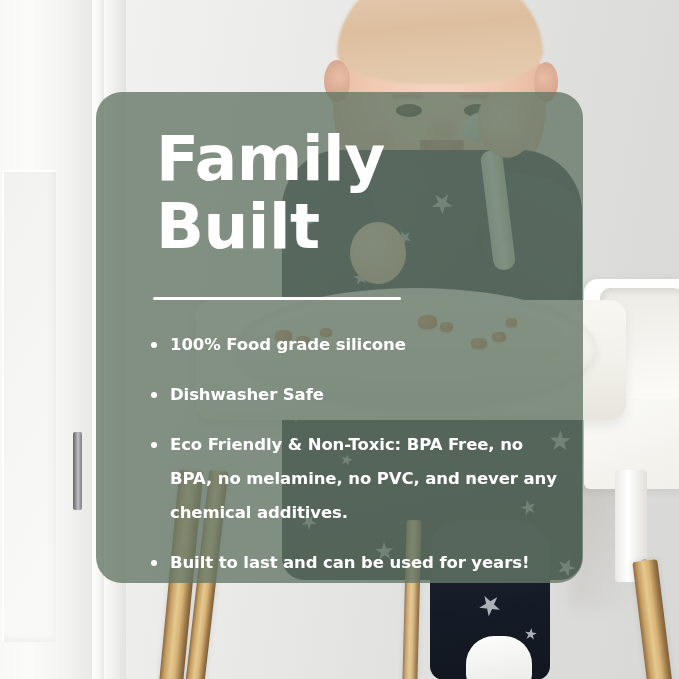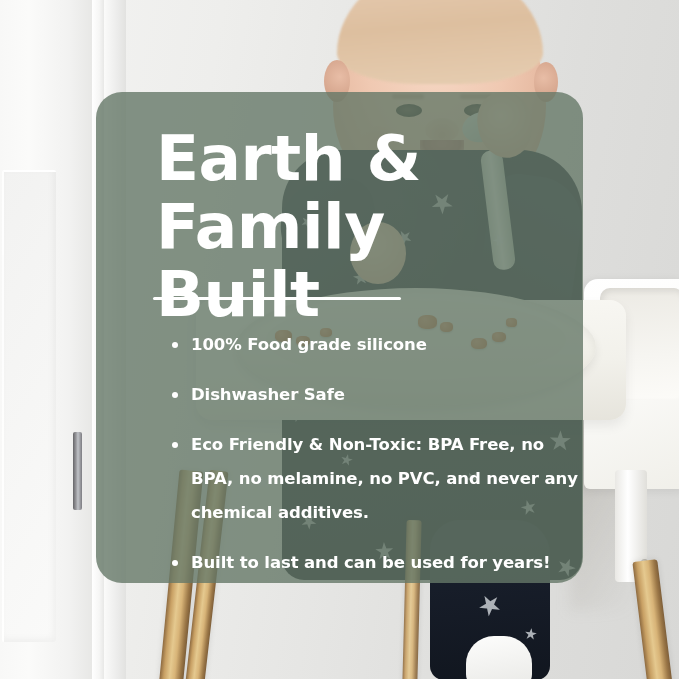--- a/index.html
+++ b/index.html
@@ -336,21 +336,21 @@
   .divider {
     position: absolute;
     left: 57px; top: 205px;
     width: 248px; height: 3px;
     background: #ffffff;
     border-radius: 2px;
   }
 
   .bullets {
     position: absolute;
-    left: 66px; top: 236px;
+    left: 45px; top: 236px;
     width: 420px;
     margin: 0;
     padding: 0;
     list-style: none;
   }
   .bullets li {
     position: relative;
     padding-left: 29px;
     margin: 0 0 16px 0;
     color: #ffffff;
@@ -451,21 +451,20 @@
       </div>
 
     <div class="leg leg-a"></div>
     <div class="leg leg-b"></div>
     <div class="leg leg-d"></div>
   </div>
 
   <div class="card" style="background: rgba(101, 120, 104, 0.8); border-radius: 26px;">
 
     <h1 class="headline">
-      <span class="l1">Earth &amp;</span>
       <span class="l2">Family Built</span>
     </h1>
 
     <div class="divider" style="background: rgb(255, 255, 255);"></div>
 
     <ul class="bullets">
       <li>
         <span class="dot"></span>
         <span>100% Food grade silicone</span>
       </li>

